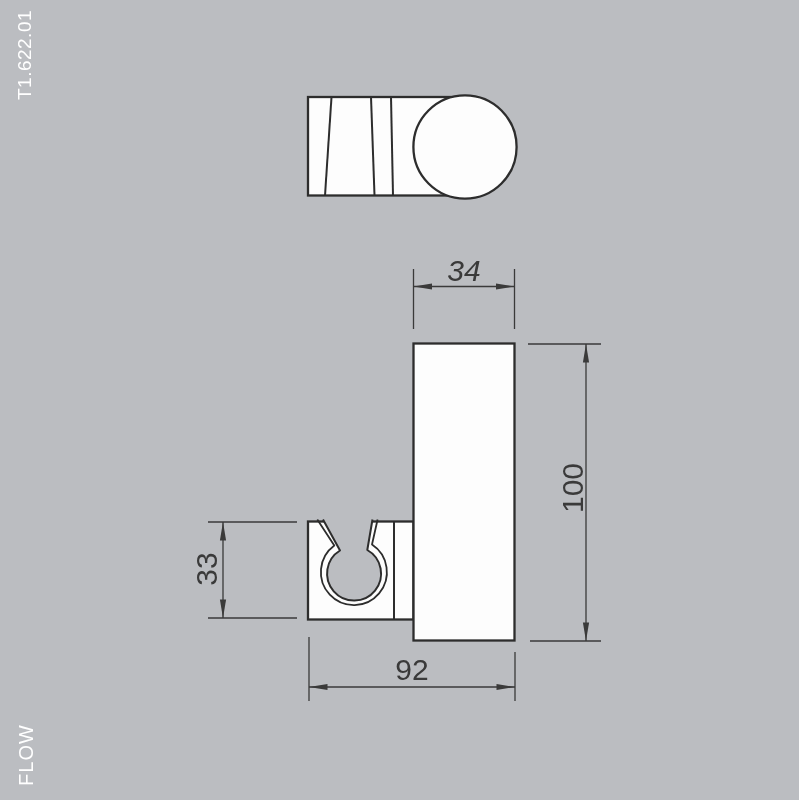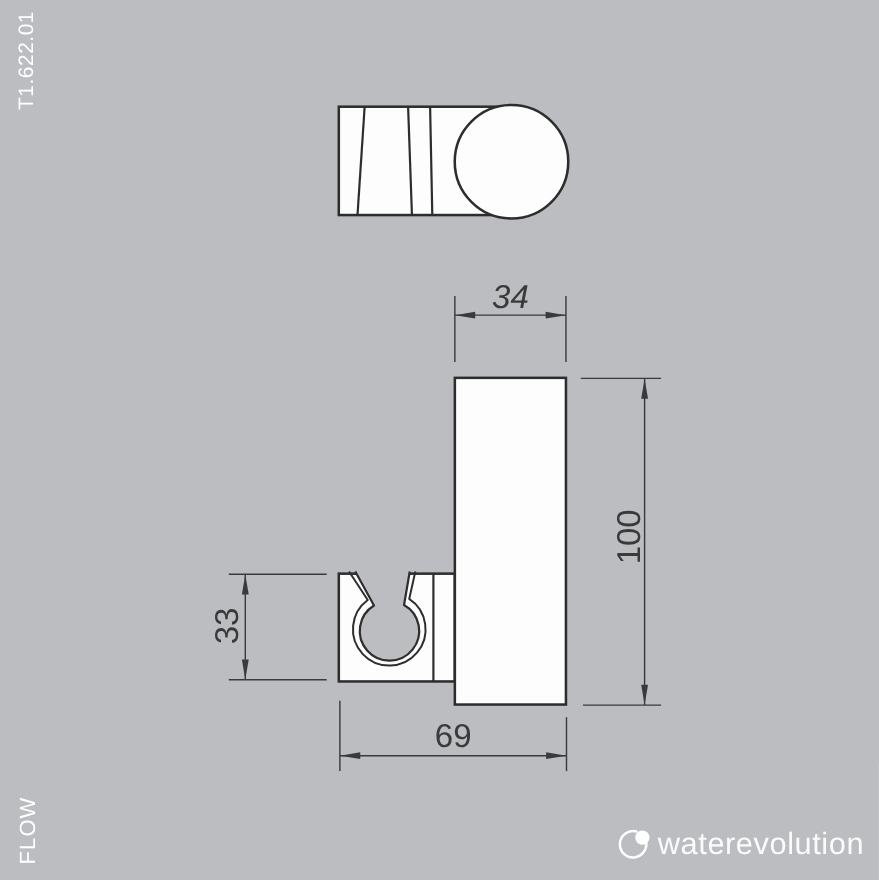--- a/index.html
+++ b/index.html
@@ -119,23 +119,16 @@
       <line x1="515" y1="652" x2="515" y2="701"></line>
       <line x1="309" y1="687" x2="515" y2="687"></line>
       <polygon points="309,687 327.5,683.9 327.5,690.1"></polygon>
       <polygon points="515,687 496.5,683.9 496.5,690.1"></polygon>
     </g>
   </svg>
 
   <div class="dim-label" style="left:434px;top:256px;width:60px;font-style:italic;">34</div>
   <div class="dim-label rot" style="left:533px;top:473px;width:80px;height:30px;">100</div>
   <div class="dim-label rot" style="left:177px;top:554px;width:60px;height:30px;">33</div>
-  <div class="dim-label" style="left:382px;top:655px;width:60px;">69</div>
+  <div class="dim-label" style="left:382px;top:655px;width:60px;">92</div>
 
-  <div class="brand">
-    <svg width="30" height="30" viewBox="0 0 30 30">
-      <path d="M16.6,3.9 A12,12 0 1 0 25.1,12.4" fill="none" stroke="#ffffff" stroke-width="2.3" stroke-linecap="round"></path>
-      <circle cx="22" cy="9.5" r="6.5" fill="#ffffff"></circle>
-    </svg>
-    <span class="wordmark">waterevolution</span>
-  </div>
 
 </div>
 
 </body></html>

